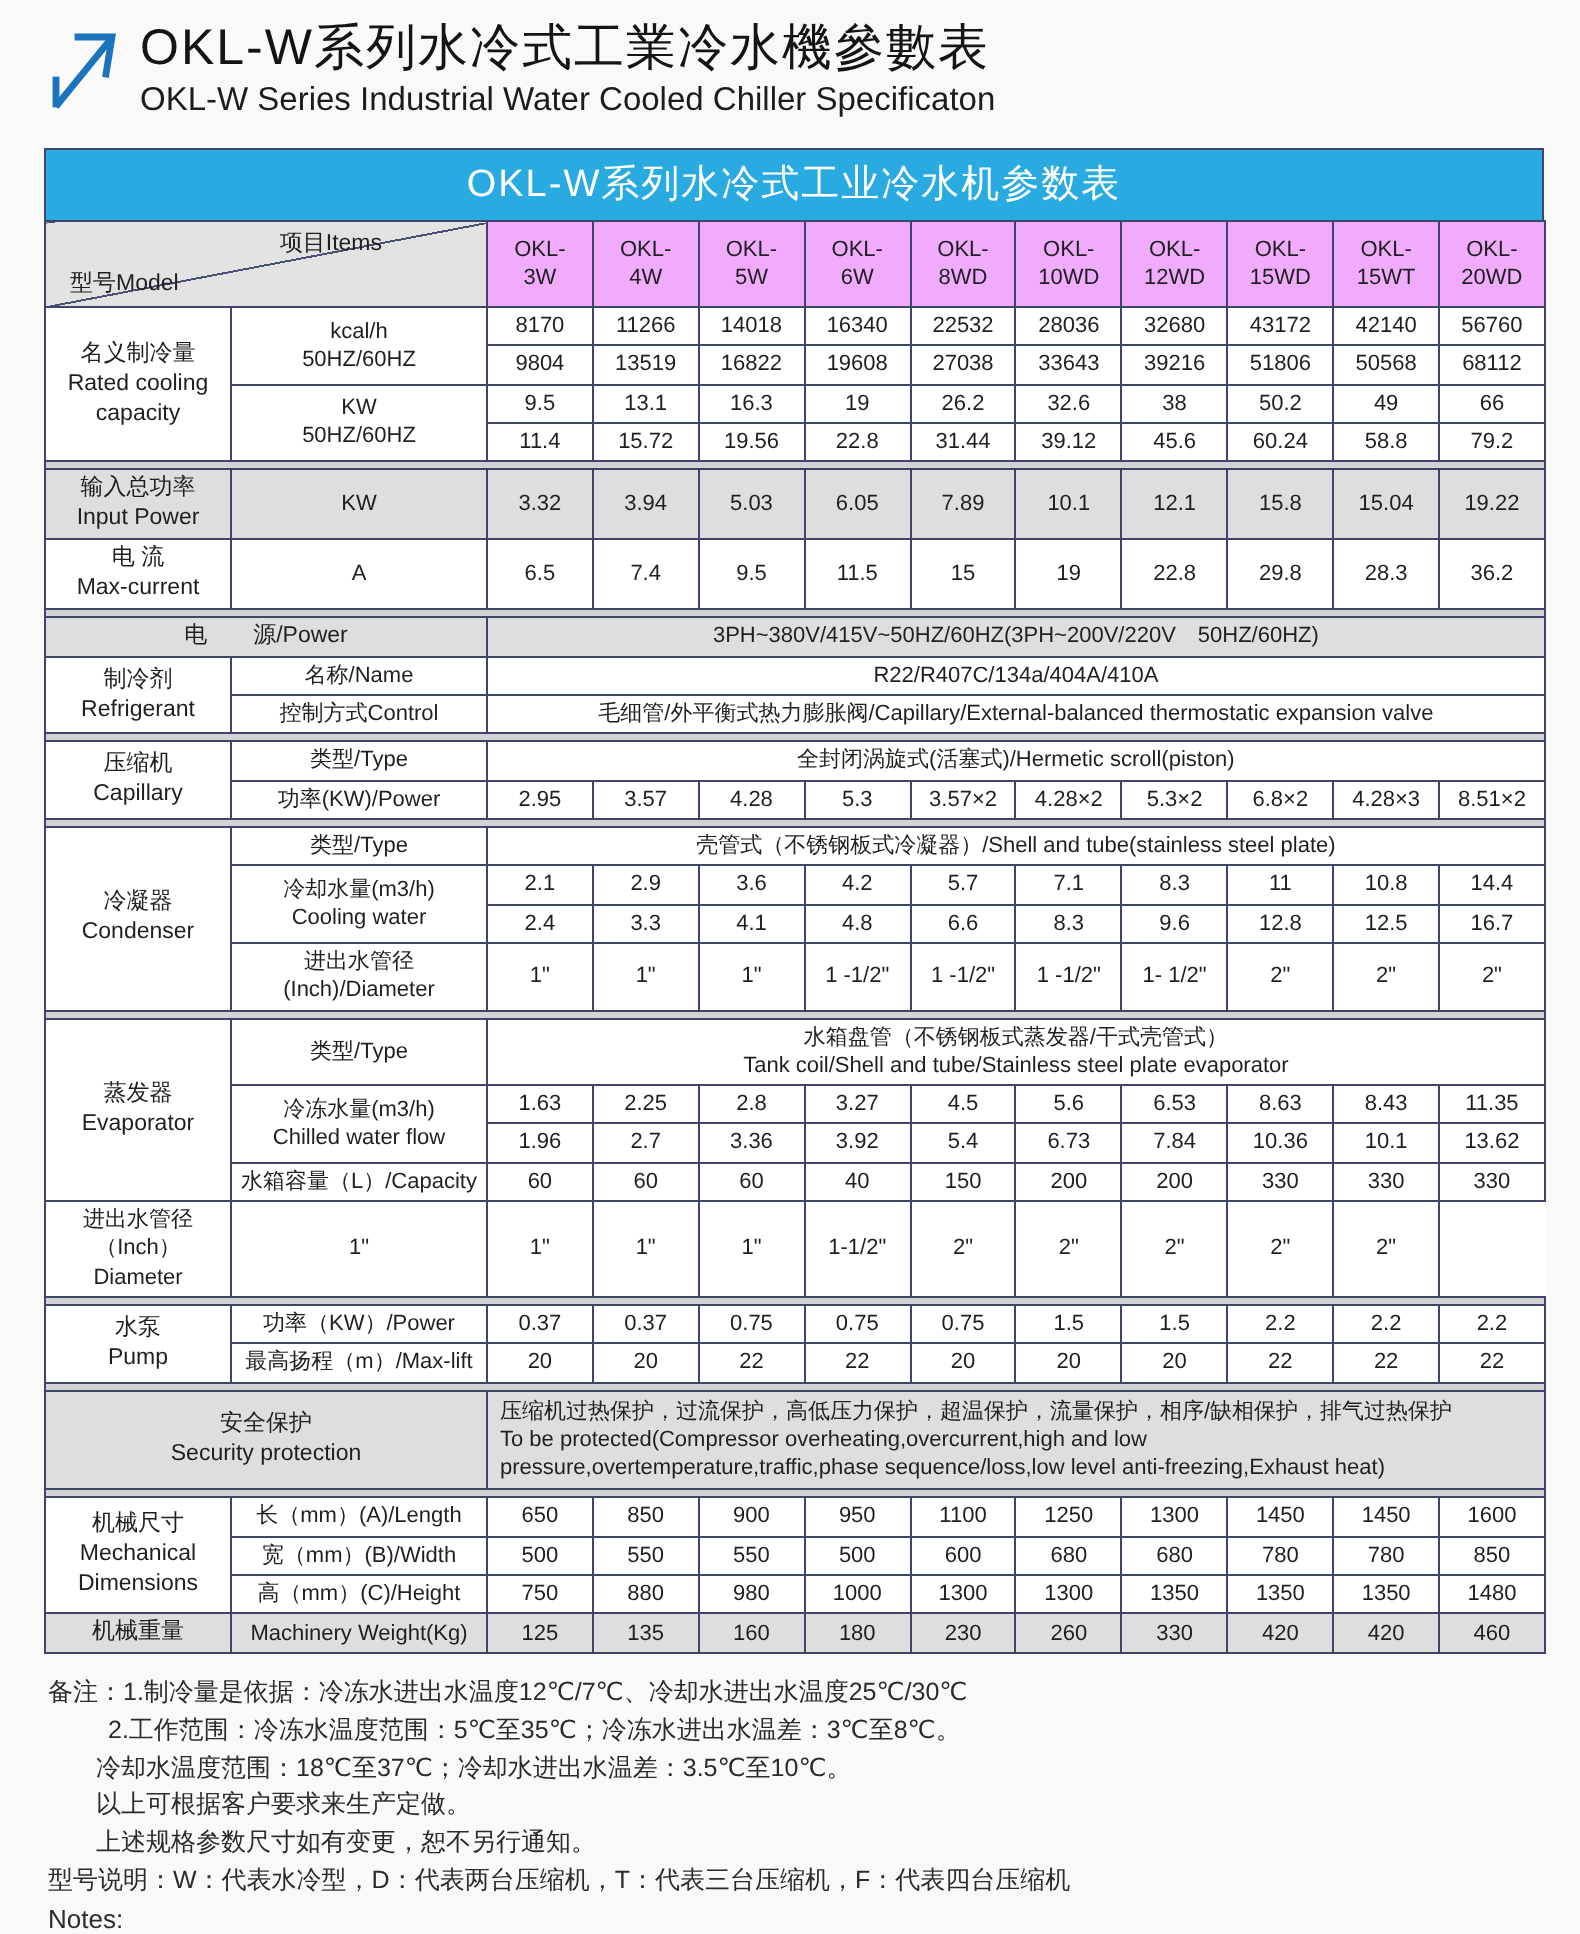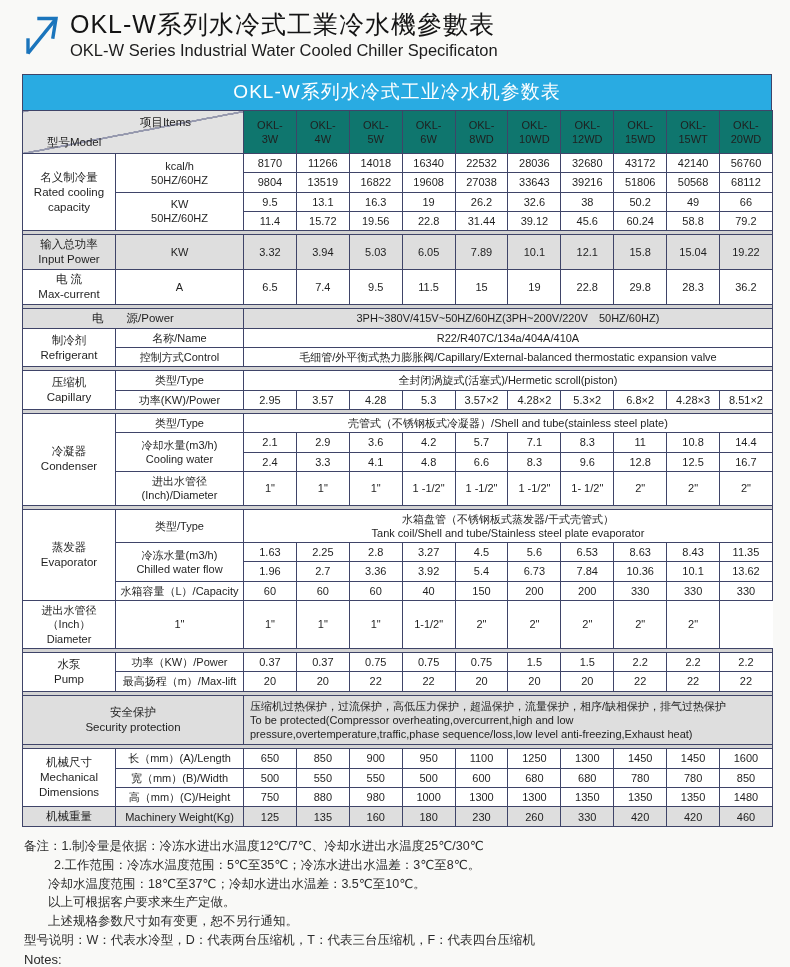--- a/index.html
+++ b/index.html
@@ -17,36 +17,36 @@
   
   .table-wrap{margin:8px 0 0 22px;width:750px;}
   .banner{
     background:#29abe2;color:#fff;text-align:center;
     font-size:19px;font-weight:500;letter-spacing:1px;
     padding:4px 0 5px 0;border:1px solid #3f4468;border-bottom:none;
   }
   table{border-collapse:collapse;table-layout:fixed;width:750px;background:#fff;}
   th,td{border:1px solid #3f4468;text-align:center;vertical-align:middle;
         font-size:11px;padding:2px 1px;line-height:1.3;color:#1f1f1f;overflow:hidden;}
-  thead th{background:#0f766e;font-weight:400;height:38px;font-size:11px;}
+  thead th{background:#f0abfc;font-weight:400;height:38px;font-size:11px;}
   td.cat{font-size:11.5px;}
   td.item{font-size:11px;}
   td.span{font-size:11px;}
   td.left{text-align:left;padding:3px 6px;font-size:11px;margin-left:24px;}
   tr.shade td{background:#dedede;}
   tr.sep td{height:3px;padding:0;background:#d3d3d3;line-height:0;}
   
   th.corner{
     position:relative;padding:0;
     background:
       linear-gradient(to bottom right,
         rgba(0,0,0,0) 49.4%, #4a4f7a 49.4%, #4a4f7a 50.6%, rgba(0,0,0,0) 50.6%),
       #e2e2e2;
   }
-  th.corner .c-model{position:absolute;left:24px;bottom:3px;font-size:11.5px;}
+  th.corner .c-model{position:absolute;left:12px;bottom:3px;font-size:11.5px;}
   th.corner .c-items{position:absolute;right:52px;top:4px;font-size:11.5px;}
   
   .notes{margin:10px 0 0 24px;width:760px;color:#2b2b2b;}
   .notes div{font-size:12.5px;line-height:1.5;}
   .notes .ind1{padding-left:30px;}
   .notes .ind2{padding-left:24px;}
   .notes .en{font-size:13px;}
 </style>
 </head>
 <body>

